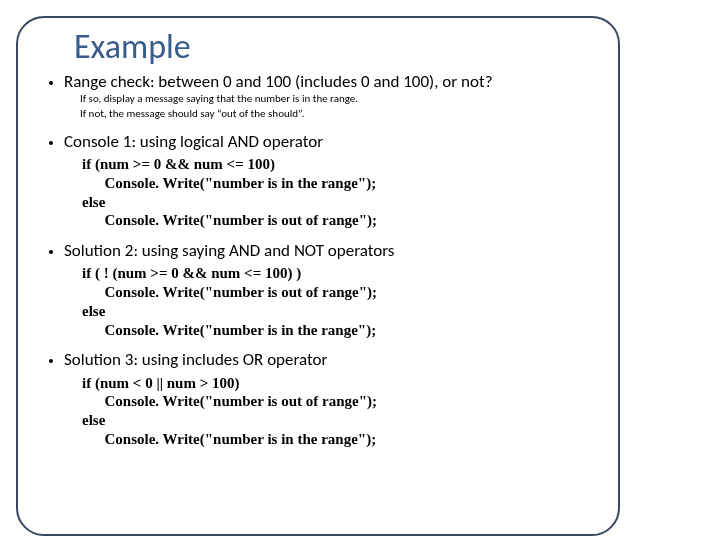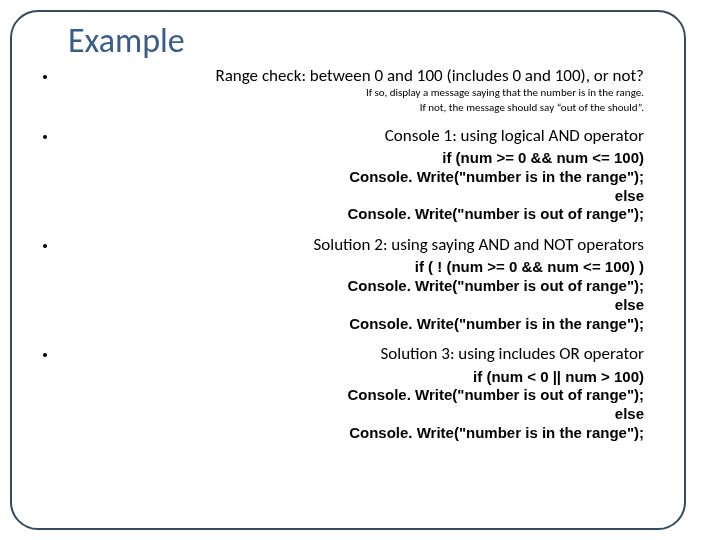--- a/index.html
+++ b/index.html
@@ -6,60 +6,59 @@
     margin: 0;
     padding: 0;
     background: #fff;
     font-family: Calibri, Arial, sans-serif;
     width: 720px;
     height: 540px;
     overflow: hidden;
   }
   .slide {
     box-sizing: border-box;
-    width: 676px;
+    width: 604px;
     height: 520px;
-    margin: 10px;
+    margin: 16px;
     border: 2px solid #354a5f;
     border-radius: 28px;
-    padding: 8px 40px 14px 28px;
+    padding: 8px 24px 14px 28px;
     position: relative;
   }
   .title {
     font-size: 34px;
     font-weight: 400;
     color: #385d8a;
     margin: 0 0 4px 28px;
     font-family: Calibri, Arial, sans-serif;
   }
   ul.top {
     margin: 0;
     padding: 0 0 0 18px;
     list-style: disc;
     color: #000;
-    text-align: right;
   }
   ul.top > li {
     font-size: 17px;
     color: #000;
     margin-bottom: 4px;
     line-height: 1.25;
   }
   ul.top > li::marker {
     font-size: 13px;
     color: #000;
   }
   .sub {
     font-size: 11px;
     margin-left: 16px;
     line-height: 1.3;
     color: #000;
   }
   .code {
-    font-family: Liberation Sans, sans-serif;
+    font-family: Liberation Serif, serif;
     font-size: 15px;
     font-weight: bold;
     white-space: pre;
     margin-left: 18px;
     line-height: 1.25;
     color: #000;
     margin-top: 3px;
     margin-bottom: 2px;
   }
   .sp {

